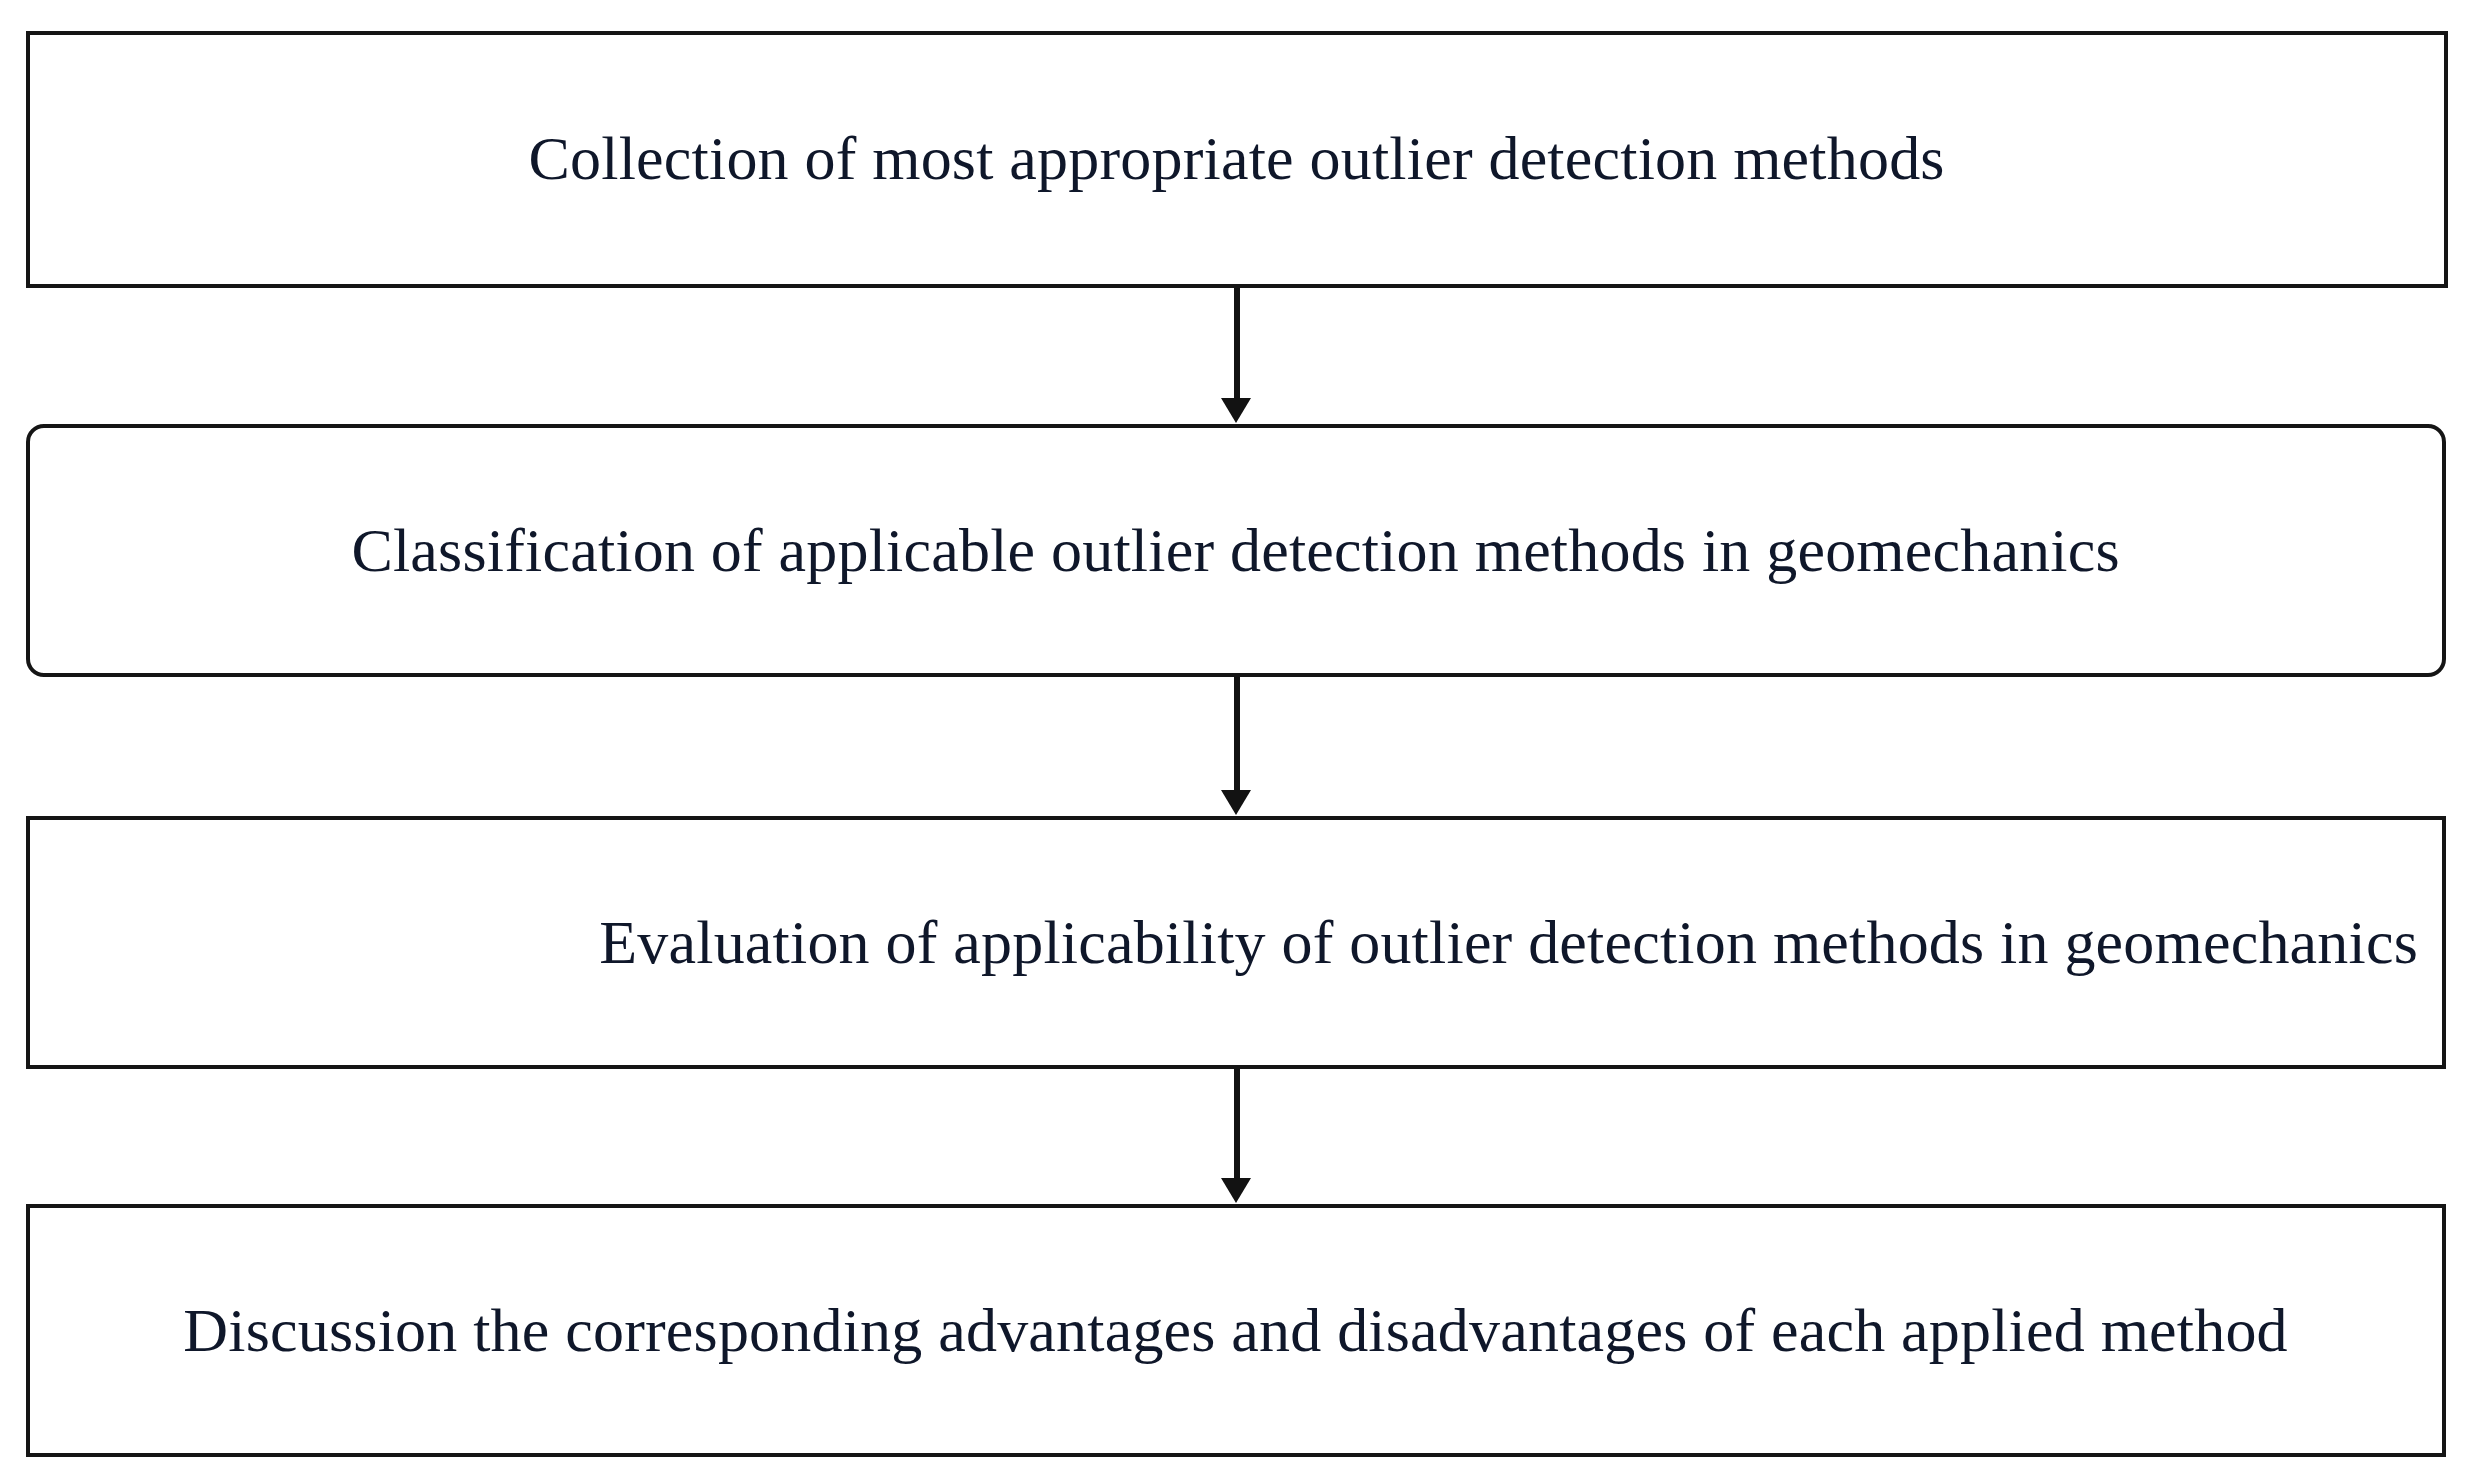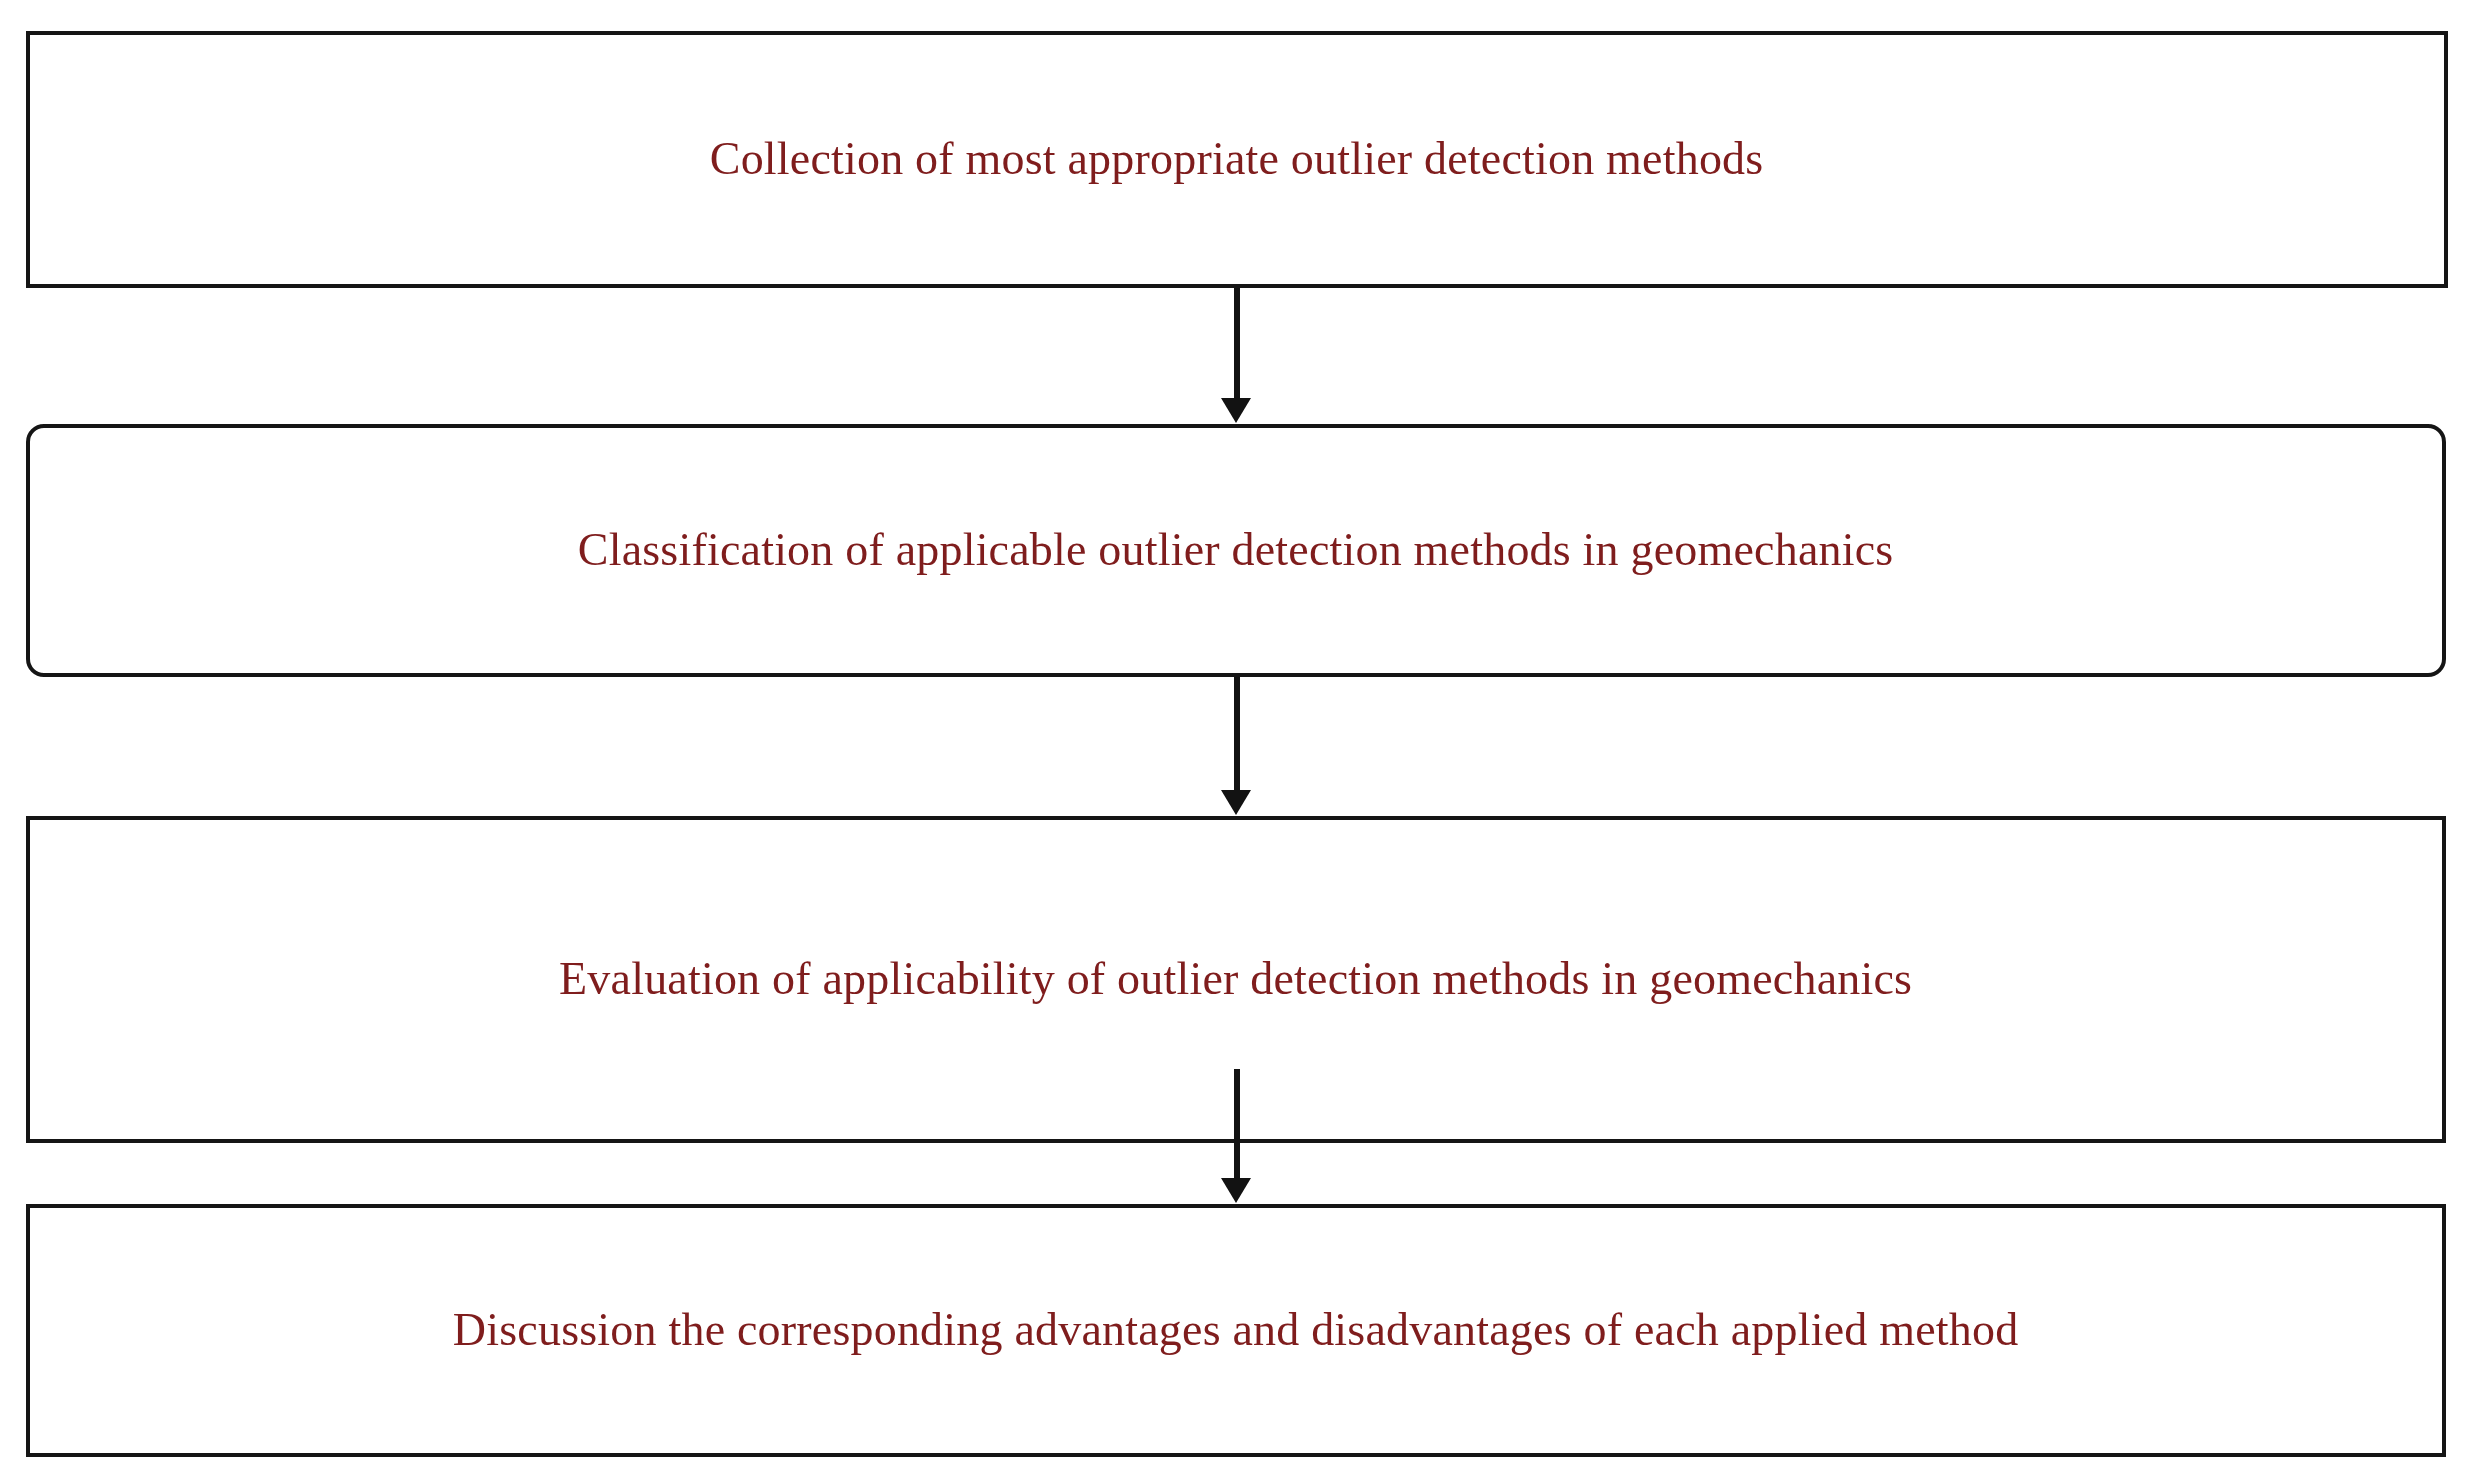--- a/index.html
+++ b/index.html
@@ -22,23 +22,23 @@
     box-sizing: border-box;
     background: #ffffff;
     border: 4.9px solid #151515;
     display: flex;
     align-items: center;
     justify-content: center;
     text-align: center;
   }
   .node-label {
     font-family: "Liberation Serif", "DejaVu Serif", serif;
-    font-size: 46px;
+    font-size: 62px;
     line-height: 1.15;
-    color: #7f1d1d;
+    color: #0f172a;
     letter-spacing: 0.2px;
     padding: 0 23.6px;
     white-space: nowrap;
   }
   .connector {
     position: absolute;
     width: 0;
     height: 0;
   }
   .connector .stem {
@@ -53,21 +53,21 @@
     left: -12.8px;
     width: 0;
     height: 0;
     border-left: 15.8px solid transparent;
     border-right: 15.8px solid transparent;
     border-top: 25.6px solid #121212;
   }
   
   #box-1 { left: 25.6px;  top: 30.5px;   width: 2422px; height: 257px; }
   #box-2 { left: 25.6px;  top: 424px;  width: 2420px; height: 253px; border-radius: 18px; }
-  #box-3 { left: 25.6px;  top: 816px;  width: 2420px; height: 327px; }
+  #box-3 { left: 25.6px;  top: 816px;  width: 2420px; height: 253px; justify-content: flex-end; }
   #box-4 { left: 25.6px;  top: 1204px; width: 2420px; height: 253px; }
 
   #arrow-1 { left: 1234px; top: 288px; }
   #arrow-1 .stem { height: 110px; }
   #arrow-1 .head { top: 110px; }
 
   #arrow-2 { left: 1234px; top: 677px; }
   #arrow-2 .stem { height: 113px; }
   #arrow-2 .head { top: 113px; }
 

